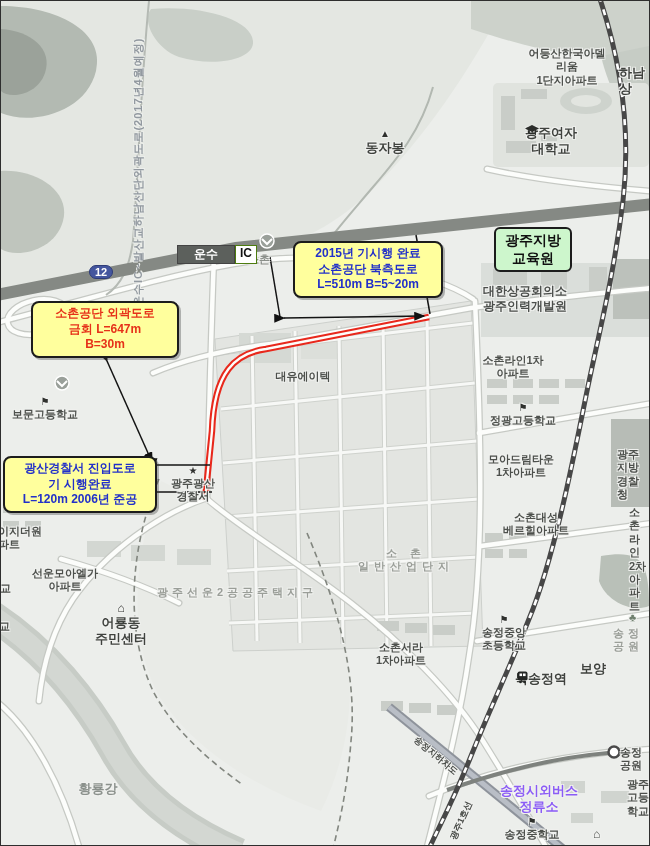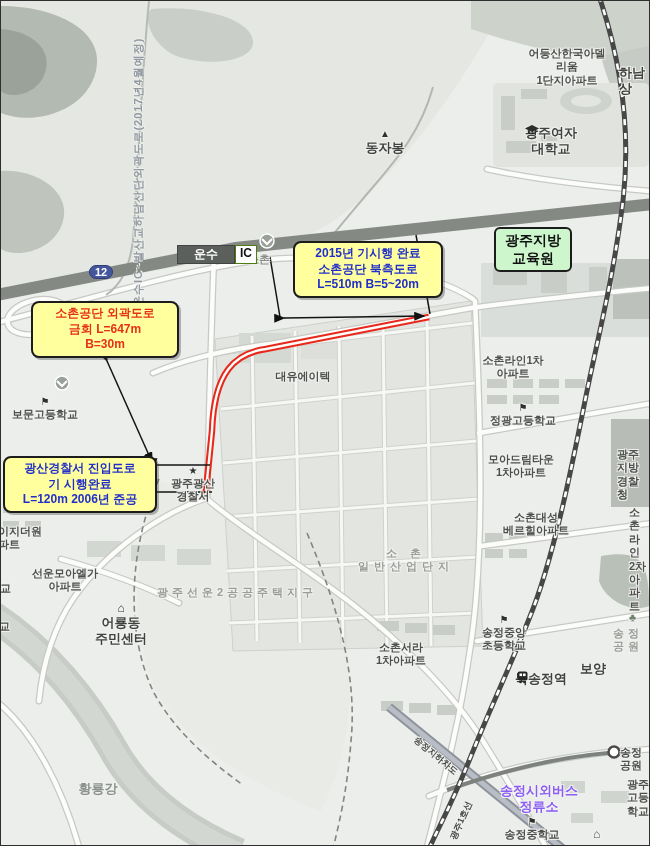--- a/index.html
+++ b/index.html
@@ -235,20 +235,22 @@
       </svg>
     <span>광주여자
 대학교</span>
   </div>
 
   <div class="lbl poi ctr big" style="left:384px;top:128px">
     <span class="ic">▲</span>
     <span>동자봉</span>
   </div>
 
+  <div class="lbl ctr" style="left:524px;top:283px;color:#4b4e4b;font-size:12px">대한상공회의소
+광주인력개발원</div>
   <div class="lbl ctr" style="left:512px;top:353px">소촌라인1차
 아파트</div>
 
   <div class="lbl poi ctr" style="left:522px;top:402px">
     <span class="ic">⚑</span>
     <span>정광고등학교</span>
   </div>
 
   <div class="lbl ctr" style="left:520px;top:452px">모아드림타운
 1차아파트</div>

